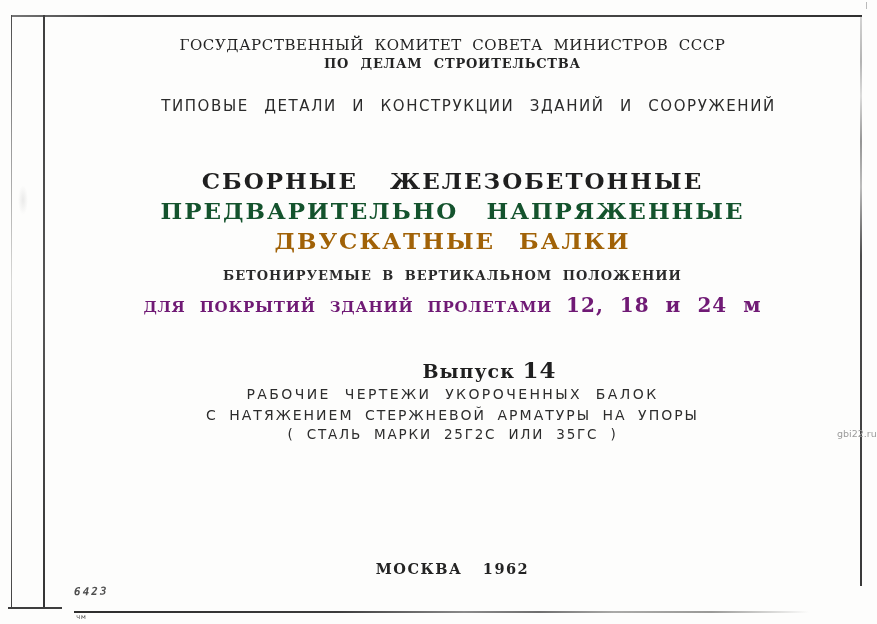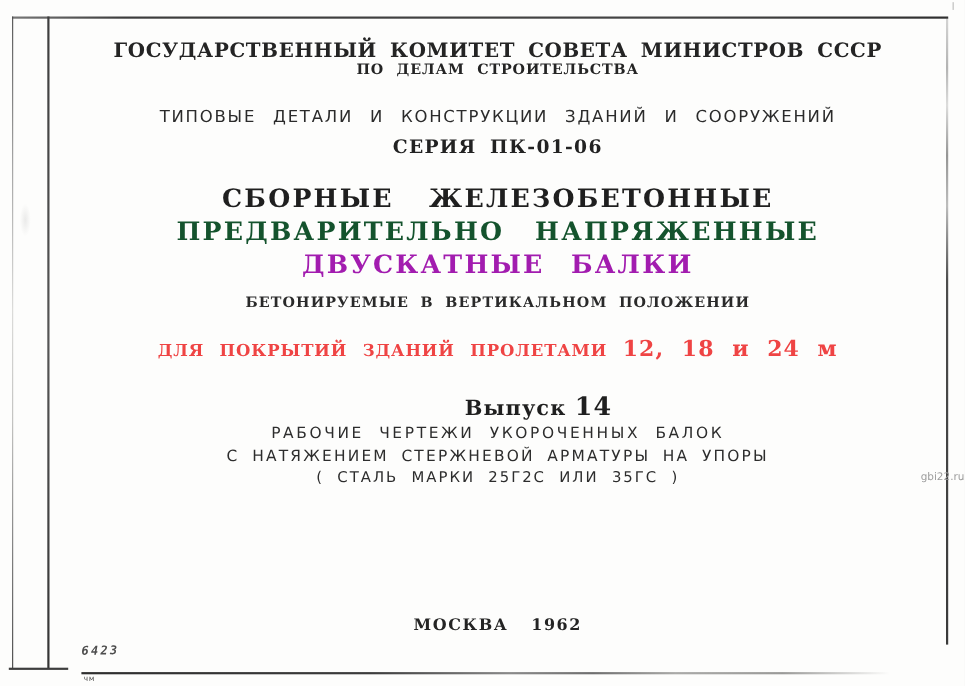--- a/index.html
+++ b/index.html
@@ -26,34 +26,34 @@
     background:linear-gradient(to bottom,rgba(90,90,90,.25) 0%,rgba(90,90,90,.45) 8%,rgba(90,90,90,.2) 14%,rgba(80,80,80,.6) 22%,rgba(70,70,70,.35) 30%,#4c4c4c 42%,#3a3a3a 100%);}
   .bottom-left-connector{left:8px;top:607px;width:54px;height:2px;background:#3e3e3e;}
   .bottom-long-line{left:74px;top:611px;width:750px;height:2px;
     background:linear-gradient(to right,#2e2e2e 0%,#3c3c3c 35%,#8a8a8a 52%,#6f6f6f 62%,#aaaaa8 72%,#9a9a98 85%,rgba(160,160,160,0) 98%);}
   .stray-tick{left:866px;top:2px;width:1px;height:7px;background:rgba(120,120,120,.5);}
 
   
   .content{position:absolute;left:45px;top:0;width:815px;height:624px;}
   .tline{position:absolute;left:0;width:100%;text-align:center;white-space:nowrap;}
 
-  .header1{top:36px;font-size:18px;font-weight:bold;letter-spacing:.6px;word-spacing:5px;color:#242424;}
+  .header1{top:36px;font-size:15px;font-weight:normal;letter-spacing:.6px;word-spacing:5px;color:#242424;}
   .header2{top:56px;font-size:13px;font-weight:bold;letter-spacing:.8px;word-spacing:6px;color:#242424;}
 
   .series-line{top:97px;font-family:"DejaVu Sans","Liberation Sans",sans-serif;
-    font-size:15px;font-weight:500;letter-spacing:1.6px;word-spacing:9px;color:#2b2b2b;}
+    font-size:15px;font-weight:500;letter-spacing:1.6px;word-spacing:9px;color:#2b2b2b;padding-left:16px;}
   .series-code{top:124px;font-size:17px;font-weight:bold;letter-spacing:1.2px;word-spacing:5px;color:#222;}
 
   .title1{top:167px;font-size:23px;font-weight:bold;letter-spacing:2px;word-spacing:22px;color:#1f1f1f;}
   .title2{top:197px;font-size:23px;font-weight:bold;letter-spacing:2px;word-spacing:18px;color:#14532d;}
-  .title3{top:227px;font-size:23px;font-weight:bold;letter-spacing:2px;word-spacing:14px;color:#a21caf;}
+  .title3{top:227px;font-size:23px;font-weight:bold;letter-spacing:2px;word-spacing:14px;color:#a16207;}
 
   .subtitle{top:268px;font-size:13px;font-weight:bold;letter-spacing:1px;word-spacing:5px;color:#2a2a2a;}
 
-  .app1{top:305px;font-size:15px;font-weight:bold;letter-spacing:.8px;word-spacing:8px;color:#ef4444;}
+  .app1{top:293px;font-size:15px;font-weight:bold;letter-spacing:.8px;word-spacing:8px;color:#701a75;}
   .app2{top:325px;font-size:15px;font-weight:bold;letter-spacing:1.2px;word-spacing:6px;color:#242424;}
   .big-num{font-size:20px;letter-spacing:1px;}
 
   .issue{top:356px;font-size:19px;font-weight:bold;letter-spacing:1px;color:#1f1f1f;padding-left:37px;}
   .issue .big-num{font-size:23px;}
   .desc1{top:386px;font-family:"DejaVu Sans","Liberation Sans",sans-serif;
     font-size:14px;letter-spacing:2.4px;word-spacing:7px;color:#2d2d2d;}
   .desc2{top:407px;font-family:"DejaVu Sans","Liberation Sans",sans-serif;
     font-size:14px;letter-spacing:2px;word-spacing:5px;color:#2d2d2d;}
   .desc3{top:426px;font-family:"DejaVu Sans","Liberation Sans",sans-serif;
@@ -87,21 +87,20 @@
   <div class="line bottom-long-line"></div>
   <div class="line stray-tick"></div>
   <div class="smudge"></div>
 
   <div class="content">
 
     <div class="tline header1">ГОСУДАРСТВЕННЫЙ КОМИТЕТ СОВЕТА МИНИСТРОВ СССР</div>
     <div class="tline header2">ПО ДЕЛАМ СТРОИТЕЛЬСТВА</div>
 
     <div class="tline series-line">ТИПОВЫЕ ДЕТАЛИ И КОНСТРУКЦИИ ЗДАНИЙ И СООРУЖЕНИЙ</div>
-    <div class="tline series-code">СЕРИЯ ПК-01-06</div>
 
     <div class="tline title1">СБОРНЫЕ ЖЕЛЕЗОБЕТОННЫЕ</div>
     <div class="tline title2">ПРЕДВАРИТЕЛЬНО НАПРЯЖЕННЫЕ</div>
     <div class="tline title3">ДВУСКАТНЫЕ БАЛКИ</div>
 
     <div class="tline subtitle">БЕТОНИРУЕМЫЕ В ВЕРТИКАЛЬНОМ ПОЛОЖЕНИИ</div>
 
     <div class="tline app1">
       <span>ДЛЯ ПОКРЫТИЙ ЗДАНИЙ ПРОЛЕТАМИ</span>
       <span class="big-num">12, 18 и 24 м</span>

